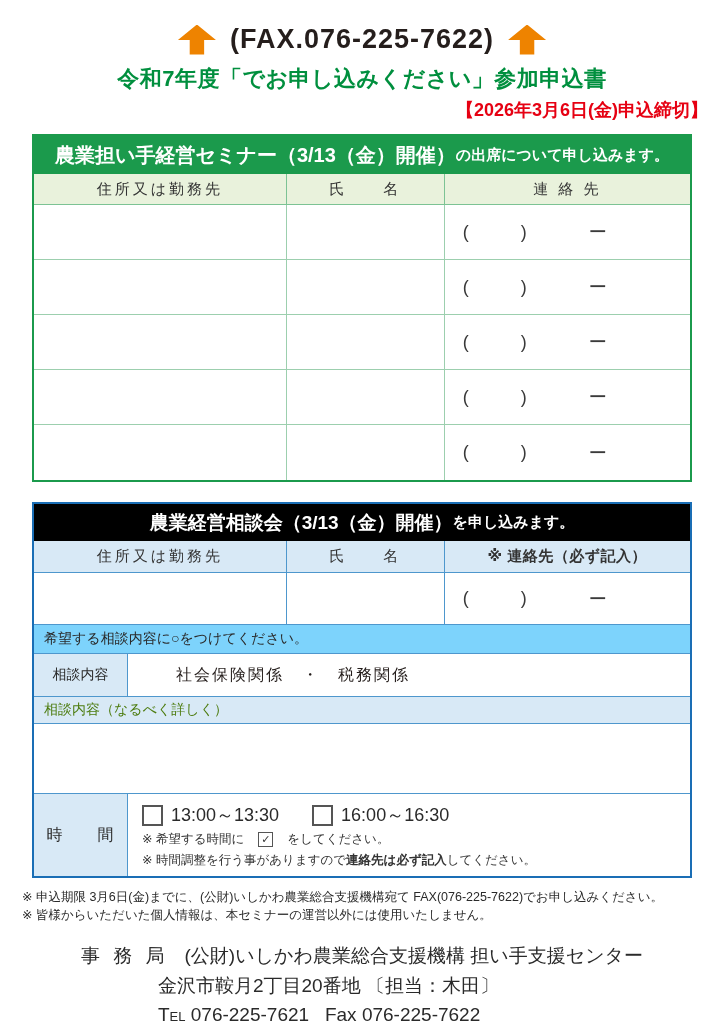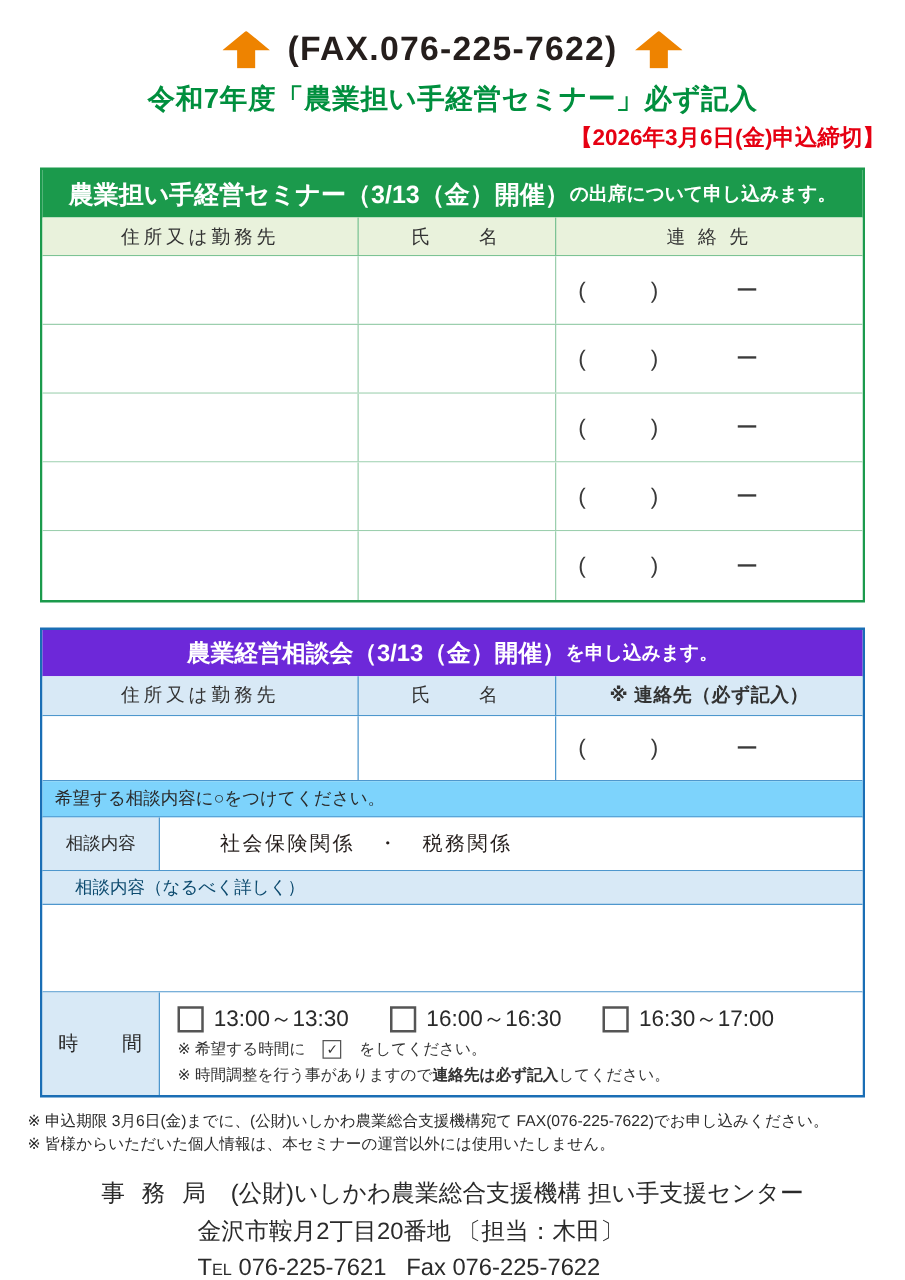--- a/index.html
+++ b/index.html
@@ -33,31 +33,31 @@
   .c2 { width:24.2%; border-left:1px solid #7cc394; border-right:1px solid #7cc394; }
   .c3 { flex:1; }
   .gtable .drow .c2 { border-left:1px solid #9ccfae; border-right:1px solid #9ccfae; }
   .hcell { display:flex; align-items:center; justify-content:center; font-size:15px; letter-spacing:3px; color:#333; }
   .phone { display:flex; align-items:center; padding-left:18px; font-size:18px; color:#3a3a3a; }
   .phone .p-close { margin-left:52px; }
   .phone .p-dash { margin-left:62px; }
 
   
   .btable { margin:20px 32px 0; border:2px solid #1a6eb5; }
-  .btable .table-title { background:#6d28d9; height:37px; align-items:center; }
+  .btable .table-title { background:#000000; height:37px; align-items:center; }
   .btable .table-title .tmain { font-size:19px; }
   .btable .hrow { background:#d8e9f6; height:32px; border-bottom:1px solid #4e97cd; }
   .btable .c2 { border-left:1px solid #4e97cd; border-right:1px solid #4e97cd; }
   .btable .hcell.req { font-weight:bold; letter-spacing:0.5px; }
   .btable .drow { height:52px; background:#fff; border-bottom:1px solid #4e97cd; }
   .note-row { background:#7dd3fc; height:29px; display:flex; align-items:center; padding-left:10px; font-size:14px; border-bottom:1px solid #4e97cd; color:#2a2a2a; }
   .consult-row { display:flex; height:43px; border-bottom:1px solid #4e97cd; }
   .label-cell { width:94px; background:#d8e9f6; border-right:1px solid #4e97cd; display:flex; align-items:center; justify-content:center; font-size:14px; color:#2a2a2a;text-align:right; }
   .consult-content { flex:1; background:#fff; display:flex; align-items:center; padding-left:48px; font-size:16px; letter-spacing:2px; }
-  .detail-label-row { background:#d8e9f6; height:27px; display:flex; align-items:center; padding-left:26px; font-size:14px; border-bottom:1px solid #4e97cd; color:#0c4a6e; }
+  .detail-label-row { background:#d8e9f6; height:27px; display:flex; align-items:center; padding-left:10px; font-size:14px; border-bottom:1px solid #4e97cd; color:#4d7c0f; }
   .detail-box { height:70px; background:#fff; border-bottom:1px solid #4e97cd; }
   .time-row { display:flex; }
   .time-row .label-cell { font-size:16px; letter-spacing:1px; border-right:1px solid #4e97cd; }
   .time-content { flex:1; background:#fff; padding:9px 6px 7px 14px; }
   .slots { display:flex; gap:33px; align-items:center; }
   .slot { display:flex; align-items:center; font-size:18px; color:#2a2a2a; }
   .cb { width:21px; height:21px; border:2px solid #555; background:#fff; margin-right:8px; flex:0 0 auto; }
   .tnote { font-size:12.5px; color:#333; margin-top:4px; display:flex; align-items:center; gap:14px; }
   .cb-small { width:15px; height:15px; border:1.5px solid #555; background:#fff; display:inline-flex; align-items:center; justify-content:center; font-size:11px; color:#333; flex:0 0 auto; }
   .tnote b { font-weight:bold; }
@@ -76,21 +76,21 @@
 </head>
 <body>
 
 <div class="page">
 
   <div class="fax-header">
     <span class="arrow-up"></span>
     <span class="fax-text">(FAX.076-225-7622)</span>
     <span class="arrow-up"></span>
   </div>
-  <div class="main-title">令和7年度「農業担い手経営セミナー」必ず記入</div>
+  <div class="main-title">令和7年度「でお申し込みください」参加申込書</div>
   <div class="deadline">【2026年3月6日(金)申込締切】</div>
 
   <div class="gtable">
     <div class="table-title">
       <span class="tmain">農業担い手経営セミナー（3/13（金）開催）</span>
         <span class="tsub">の出席について申し込みます。</span>
     </div>
     <div class="trow hrow">
       <div class="hcell c1">住所又は勤務先</div>
       <div class="hcell c2">氏　　名</div>
@@ -175,24 +175,20 @@
       <div class="time-content">
         <div class="slots">
           <span class="slot">
             <span class="cb"></span>
             <span>13:00～13:30</span>
           </span>
           <span class="slot">
             <span class="cb"></span>
             <span>16:00～16:30</span>
           </span>
-          <span class="slot">
-            <span class="cb"></span>
-            <span>16:30～17:00</span>
-          </span>
         </div>
         <div class="tnote">
           <span>※ 希望する時間に</span>
           <span class="cb-small">✓</span>
           <span>をしてください。</span>
         </div>
         <div class="tnote">
           <span><span>※ 時間調整を行う事がありますので</span><b>連絡先は必ず記入</b><span>してください。</span></span>
         </div>
       </div>

